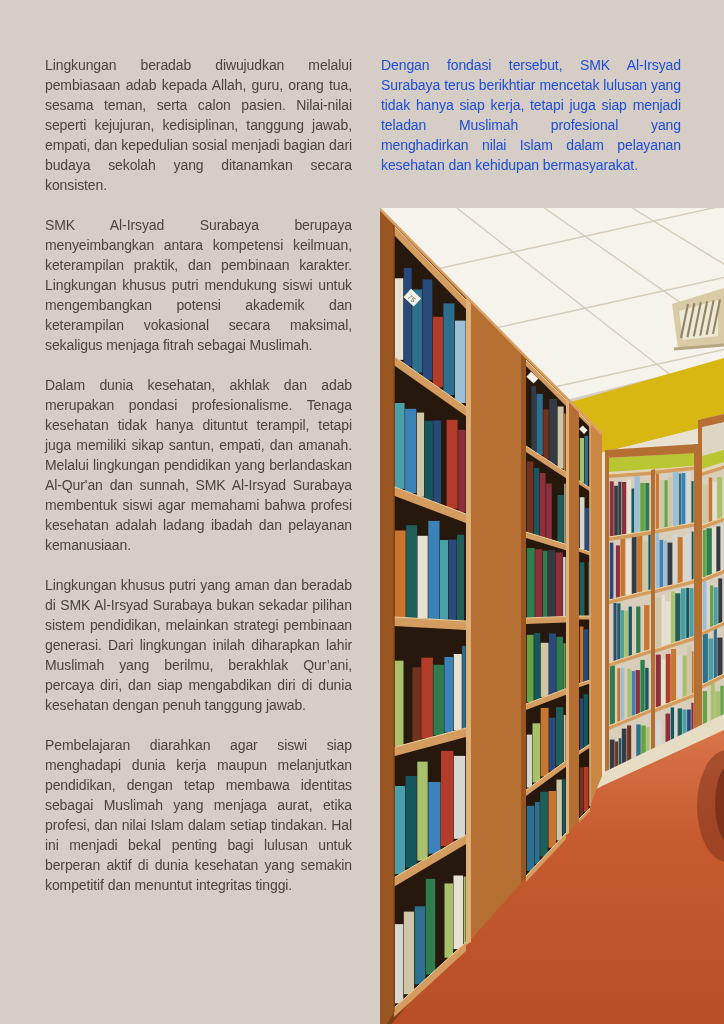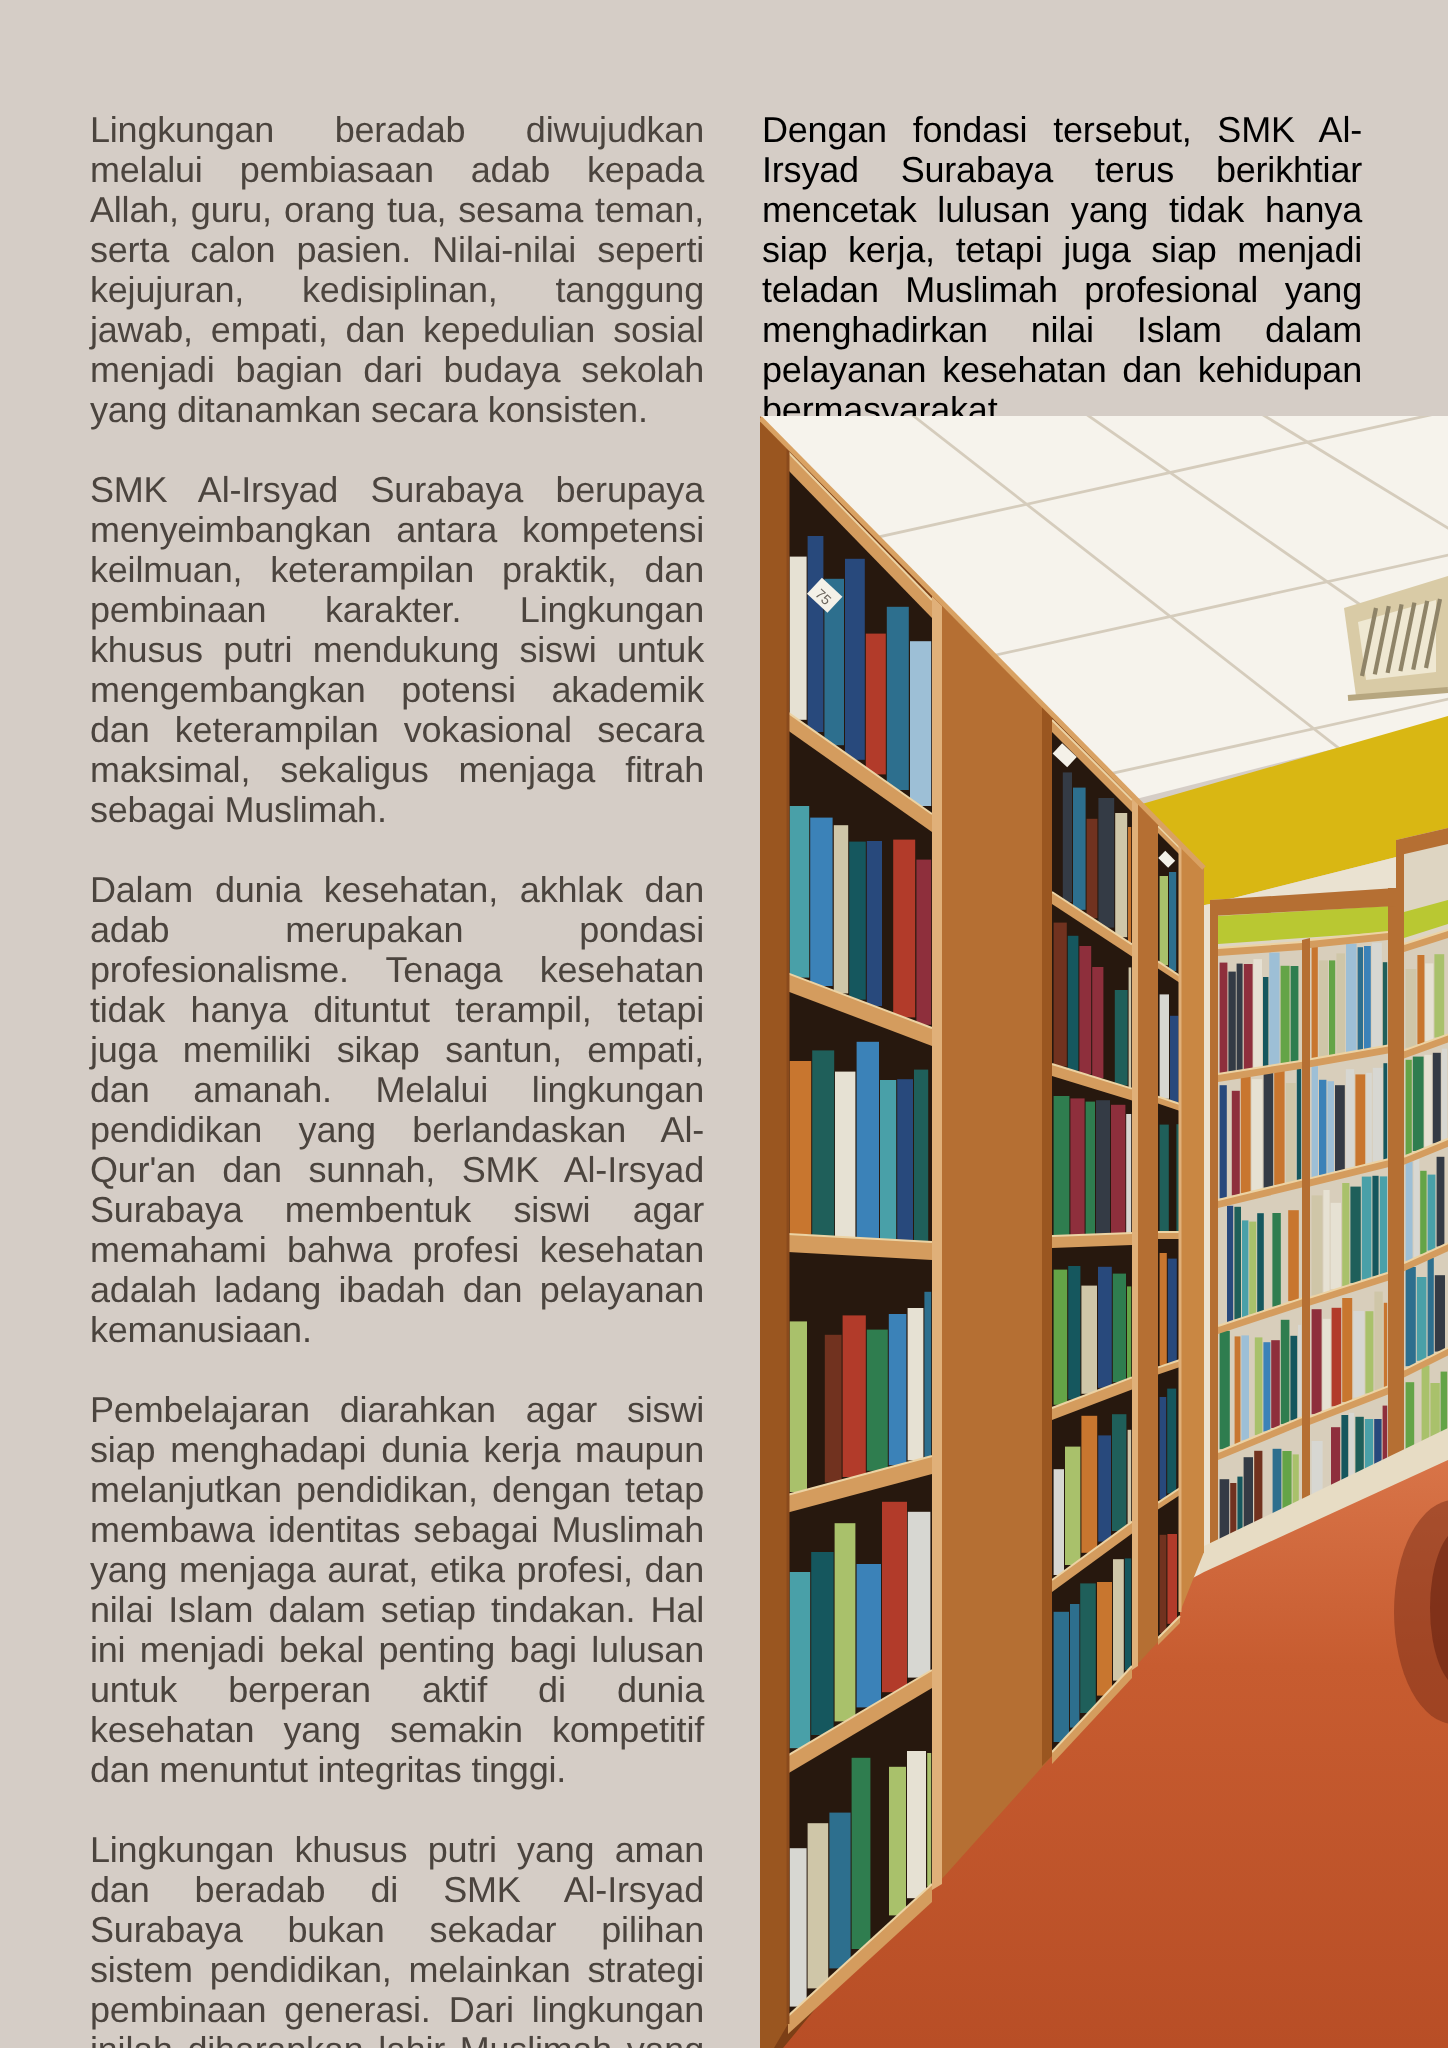--- a/index.html
+++ b/index.html
@@ -3,41 +3,41 @@
 <meta charset="utf-8">
 <style>
   html,body{margin:0;padding:0;}
   body{width:724px;height:1024px;font-family:"Liberation Sans",sans-serif;}
   .page{position:relative;width:724px;height:1024px;overflow:hidden;}
   .col{position:absolute;top:55px;}
   .col.left{left:45px;width:307px;}
   .col.right{left:381px;width:300px;}
   .col p{
     margin:0 0 20px 0;
-    font-size:18px;
+    font-size:14px;
     line-height:20px;
     text-align:justify;
     letter-spacing:-0.1px;
   }
   .col p:last-child{margin-bottom:0;}
   .photo{position:absolute;left:380px;top:208px;width:344px;height:816px;margin:0;}
   .photo svg{display:block;width:344px;height:816px;}
 </style>
 </head>
 <body>
 
 <div class="page" style="background: rgb(213, 205, 198);">
   <div class="col left" style="color: rgb(75, 68, 62);">
       <p>Lingkungan beradab diwujudkan melalui pembiasaan adab kepada Allah, guru, orang tua, sesama teman, serta calon pasien. Nilai-nilai seperti kejujuran, kedisiplinan, tanggung jawab, empati, dan kepedulian sosial menjadi bagian dari budaya sekolah yang ditanamkan secara konsisten.</p>
       <p>SMK Al-Irsyad Surabaya berupaya menyeimbangkan antara kompetensi keilmuan, keterampilan praktik, dan pembinaan karakter. Lingkungan khusus putri mendukung siswi untuk mengembangkan potensi akademik dan keterampilan vokasional secara maksimal, sekaligus menjaga fitrah sebagai Muslimah.</p>
       <p>Dalam dunia kesehatan, akhlak dan adab merupakan pondasi profesionalisme. Tenaga kesehatan tidak hanya dituntut terampil, tetapi juga memiliki sikap santun, empati, dan amanah. Melalui lingkungan pendidikan yang berlandaskan Al-Qur'an dan sunnah, SMK Al-Irsyad Surabaya membentuk siswi agar memahami bahwa profesi kesehatan adalah ladang ibadah dan pelayanan kemanusiaan.</p>
+      <p>Lingkungan khusus putri yang aman dan beradab di SMK Al-Irsyad Surabaya bukan sekadar pilihan sistem pendidikan, melainkan strategi pembinaan generasi. Dari lingkungan inilah diharapkan lahir Muslimah yang berilmu, berakhlak Qur’ani, percaya diri, dan siap mengabdikan diri di dunia kesehatan dengan penuh tanggung jawab.</p>
       <p>Pembelajaran diarahkan agar siswi siap menghadapi dunia kerja maupun melanjutkan pendidikan, dengan tetap membawa identitas sebagai Muslimah yang menjaga aurat, etika profesi, dan nilai Islam dalam setiap tindakan. Hal ini menjadi bekal penting bagi lulusan untuk berperan aktif di dunia kesehatan yang semakin kompetitif dan menuntut integritas tinggi.</p>
-      <p>Lingkungan khusus putri yang aman dan beradab di SMK Al-Irsyad Surabaya bukan sekadar pilihan sistem pendidikan, melainkan strategi pembinaan generasi. Dari lingkungan inilah diharapkan lahir Muslimah yang berilmu, berakhlak Qur’ani, percaya diri, dan siap mengabdikan diri di dunia kesehatan dengan penuh tanggung jawab.</p>
     </div>
-  <div class="col right" style="color: #000000;">
+  <div class="col right" style="color: #1d4ed8;">
       <p>Dengan fondasi tersebut, SMK Al-Irsyad Surabaya terus berikhtiar mencetak lulusan yang tidak hanya siap kerja, tetapi juga siap menjadi teladan Muslimah profesional yang menghadirkan nilai Islam dalam pelayanan kesehatan dan kehidupan bermasyarakat.</p>
     </div>
   <figure class="photo">
     <svg id="photo-svg" viewBox="0 0 344 816" preserveAspectRatio="none">
         <defs>
           <clipPath id="ceilC">
             <polygon points="0,0 344,0 344,152 186,192 0,16"></polygon>
           </clipPath>
           <linearGradient id="floorG" x1="0" y1="0" x2="0" y2="1">
             <stop offset="0" stop-color="#d87448"></stop>

